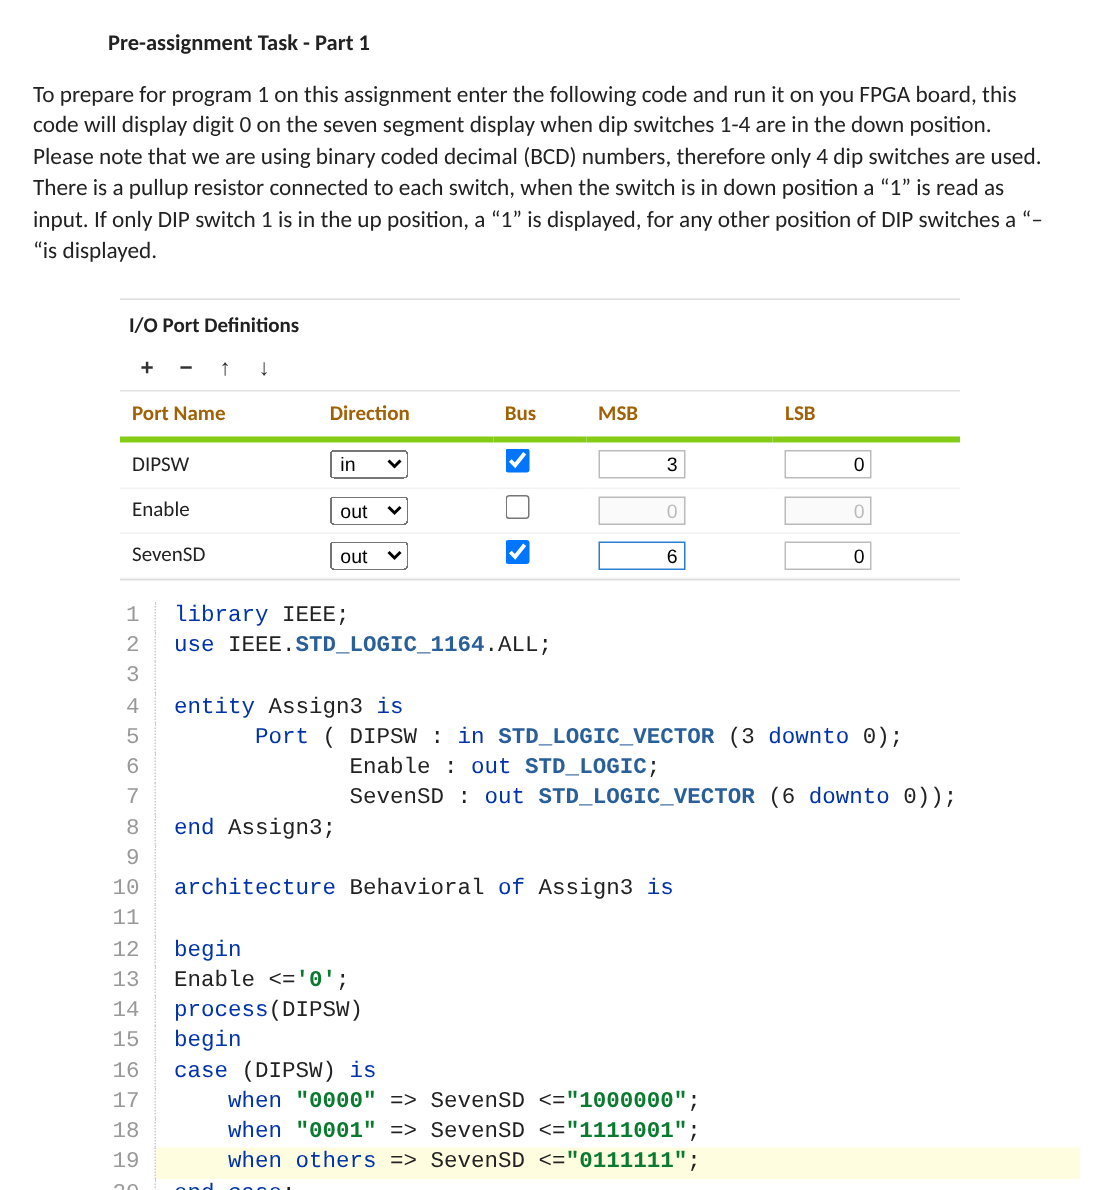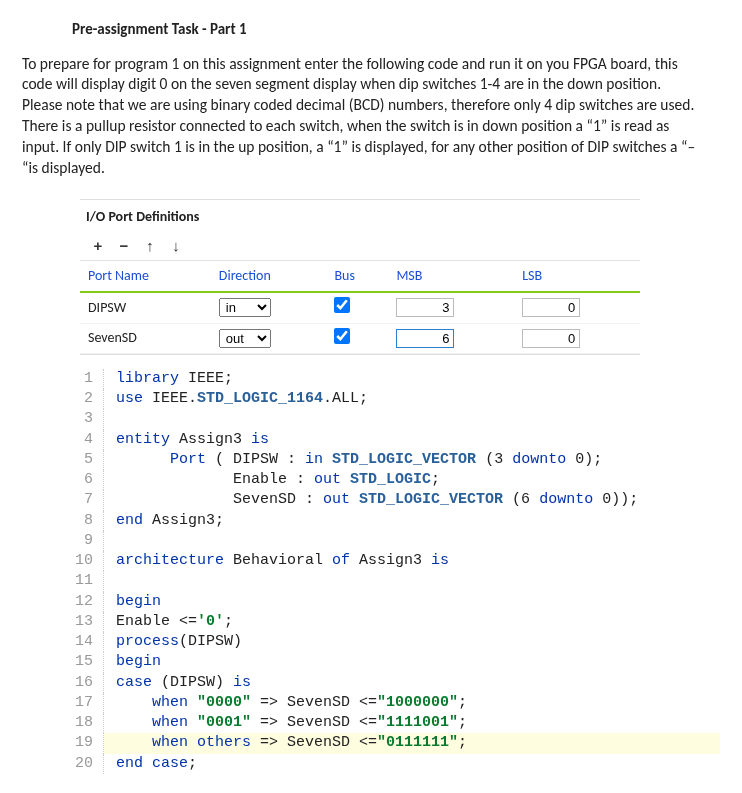--- a/index.html
+++ b/index.html
@@ -51,24 +51,24 @@
       background: #fff;
       cursor: pointer;
     }
     .port-table {
       width: 100%;
       border-collapse: collapse;
       font-size: 14px;
     }
     .port-table th {
       text-align: left;
-      font-weight: 400;
-      color: #1d4ed8;
+      font-weight: 700;
+      color: #a16207;
       padding: 6px 8px;
-      border-bottom: 2px solid #84cc16;
+      border-bottom: 4px solid #84cc16;
     }
     .port-table td {
       padding: 4px 8px;
       border-bottom: 1px solid #f2f2f2;
       vertical-align: middle;
     }
     .dir-sel {
       width: 52px;
       font-size: 13px;
       padding: 0 2px;
@@ -146,20 +146,27 @@
     </thead>
     <tbody id="io-rows">
     <tr>
           <td>DIPSW</td>
           <td><select class="dir-sel"><option value="in">in</option><option value="out">out</option><option value="inout">inout</option></select></td>
           <td><input type="checkbox" class="chk" checked="" style=""></td>
           <td><input type="text" class="num-in" value="3" style=""></td>
           <td><input type="text" class="num-in" value="0" style=""></td>
         </tr>
         <tr>
+          <td>Enable</td>
+          <td><select class="dir-sel"><option value="in">in</option><option value="out" selected="">out</option><option value="inout">inout</option></select></td>
+          <td><input type="checkbox" class="chk" style=""></td>
+          <td><input type="text" class="num-in num-dis" disabled="" value="0" style=""></td>
+          <td><input type="text" class="num-in num-dis" disabled="" value="0" style=""></td>
+        </tr>
+        <tr>
           <td>SevenSD</td>
           <td><select class="dir-sel"><option value="in">in</option><option value="out" selected="">out</option><option value="inout">inout</option></select></td>
           <td><input type="checkbox" class="chk" checked="" style=""></td>
           <td><input type="text" class="num-in focus" value="6" style=""></td>
           <td><input type="text" class="num-in" value="0" style=""></td>
         </tr>
       </tbody>
   </table>
 </div>
 

